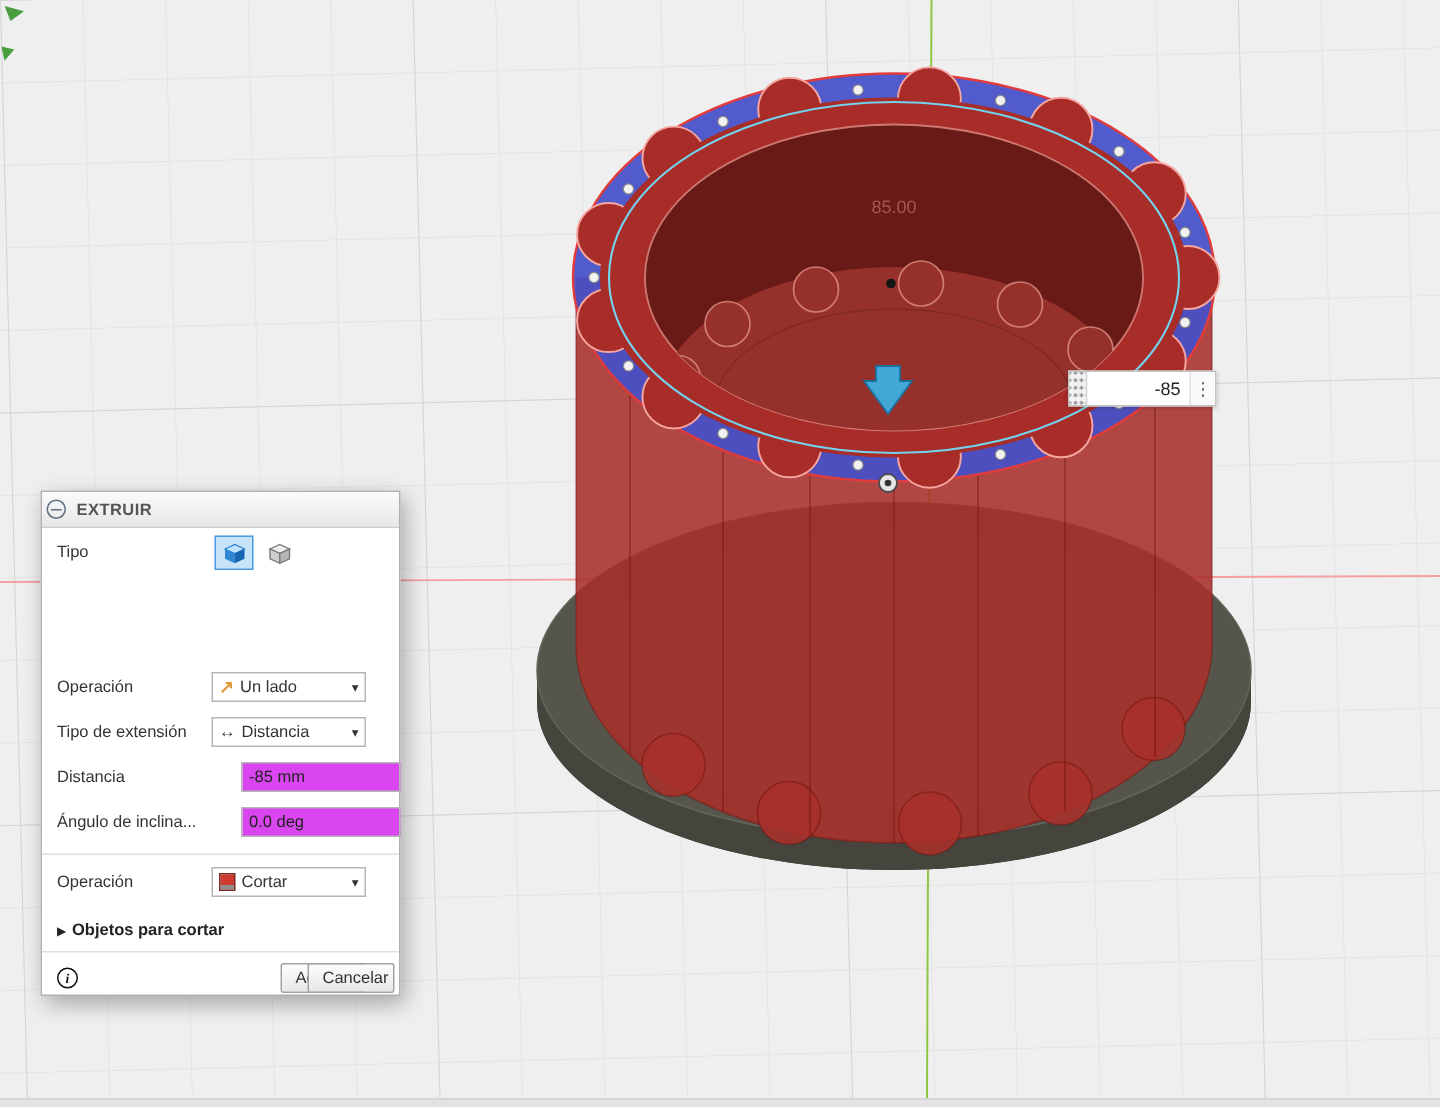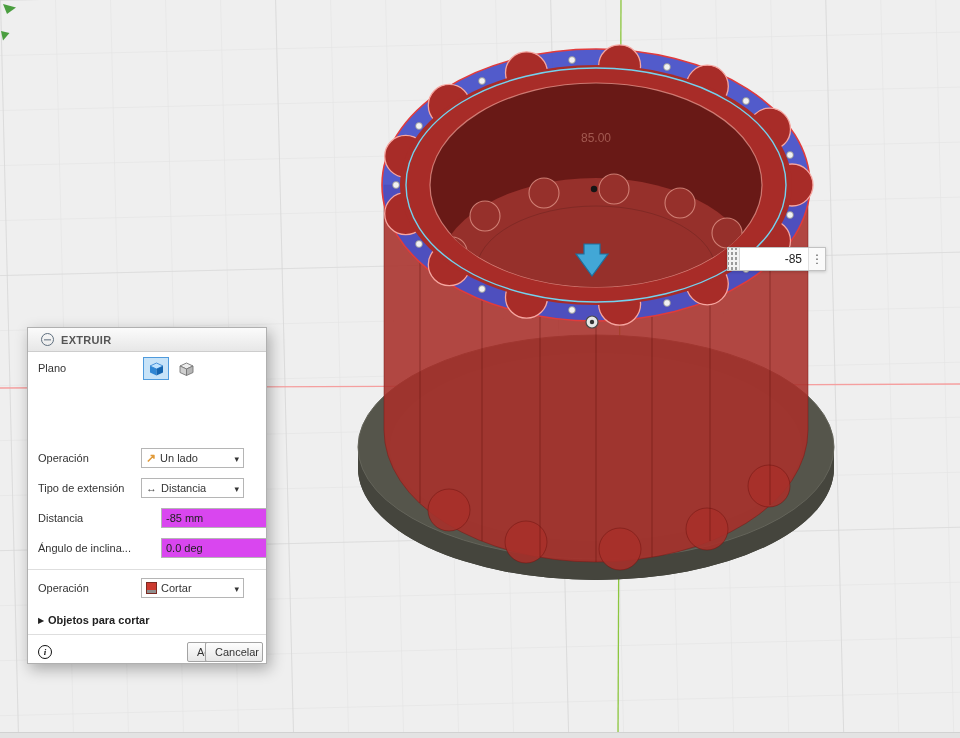--- a/index.html
+++ b/index.html
@@ -8,21 +8,21 @@
     background:#efefef;
     font-family:"Liberation Sans", sans-serif;
     -webkit-font-smoothing:antialiased;
   }
   
   #viewport-svg{position:absolute;left:0;top:0;}
   .dimtext{font-family:"Liberation Sans",sans-serif;font-size:12px;}
 
   
   .dim-box{
-    position:absolute;left:727px;top:247px;height:22px;
+    position:absolute;left:712px;top:247px;height:22px;
     display:flex;align-items:stretch;
     box-shadow:0 1px 3px rgba(0,0,0,.18);
     font-size:12px;color:#222;background:#fff;border:1px solid #c2c2c2;
   }
   .dim-grip{
     width:11px;background:#f2f2f2;border-right:1px solid #d5d5d5;
     background-image:radial-gradient(#9a9a9a 1px, transparent 1.2px);
     background-size:4px 5px;background-position:2px 3px;
   }
   .dim-value{
@@ -38,21 +38,21 @@
   
   .panel{
     position:absolute;left:27px;top:327px;width:240px;height:337px;
     background:#fff;border:1px solid #b0b0b0;
     box-shadow:3px 5px 14px rgba(0,0,0,.30);
     font-size:11px;color:#333;box-sizing:border-box;
   }
   .panel-title{
     height:23px;background:linear-gradient(#fbfbfb,#e7e7e7);
     border-bottom:1px solid #cdcdcd;
-    display:flex;align-items:center;gap:7px;padding:0 13px;
+    display:flex;align-items:center;gap:7px;padding:0 3px;
     font-weight:bold;color:#555;letter-spacing:.3px;
   }
   .minus-icon{width:11px;height:11px;border:1.3px solid #5e6e7e;border-radius:50%;
     position:relative;flex:0 0 auto;}
   .minus-icon::after{content:"";position:absolute;left:2px;right:2px;top:50%;
     height:1.3px;background:#5e6e7e;transform:translateY(-50%);}
   .p-row{position:absolute;left:10px;right:8px;height:22px;
     display:flex;align-items:center;}
   .p-label{width:103px;flex:0 0 auto;color:#333;}
   .sep{position:absolute;left:0;right:0;height:1px;background:#dedede;}
@@ -232,21 +232,21 @@
   <div class="dim-menu">⋮</div>
 </div>
 
 <div class="panel">
   <div class="panel-title">
     <span class="minus-icon"></span>
     <span>EXTRUIR</span>
   </div>
 
   <div class="p-row" style="top:29px;">
-    <span class="p-label">Plano</span>
+    <span class="p-label">Tipo</span>
     <button class="type-btn selected" style="margin-left:2px;">
       <svg width="17" height="17" viewBox="0 0 17 17">
         <polygon points="2,6 8.5,3 15,6 8.5,9" fill="#bfe3ff" stroke="#2c7fd0" stroke-width="0.8"></polygon>
         <polygon points="2,6 8.5,9 8.5,15.5 2,12.5" fill="#2f86d4"></polygon>
         <polygon points="15,6 8.5,9 8.5,15.5 15,12.5" fill="#1565b0"></polygon>
       </svg>
     </button>
     <button class="type-btn" style="margin-left:4px;">
       <svg width="17" height="17" viewBox="0 0 17 17">
         <polygon points="2,6 8.5,3 15,6 8.5,9" fill="#ededed" stroke="#777" stroke-width="0.9"></polygon>

